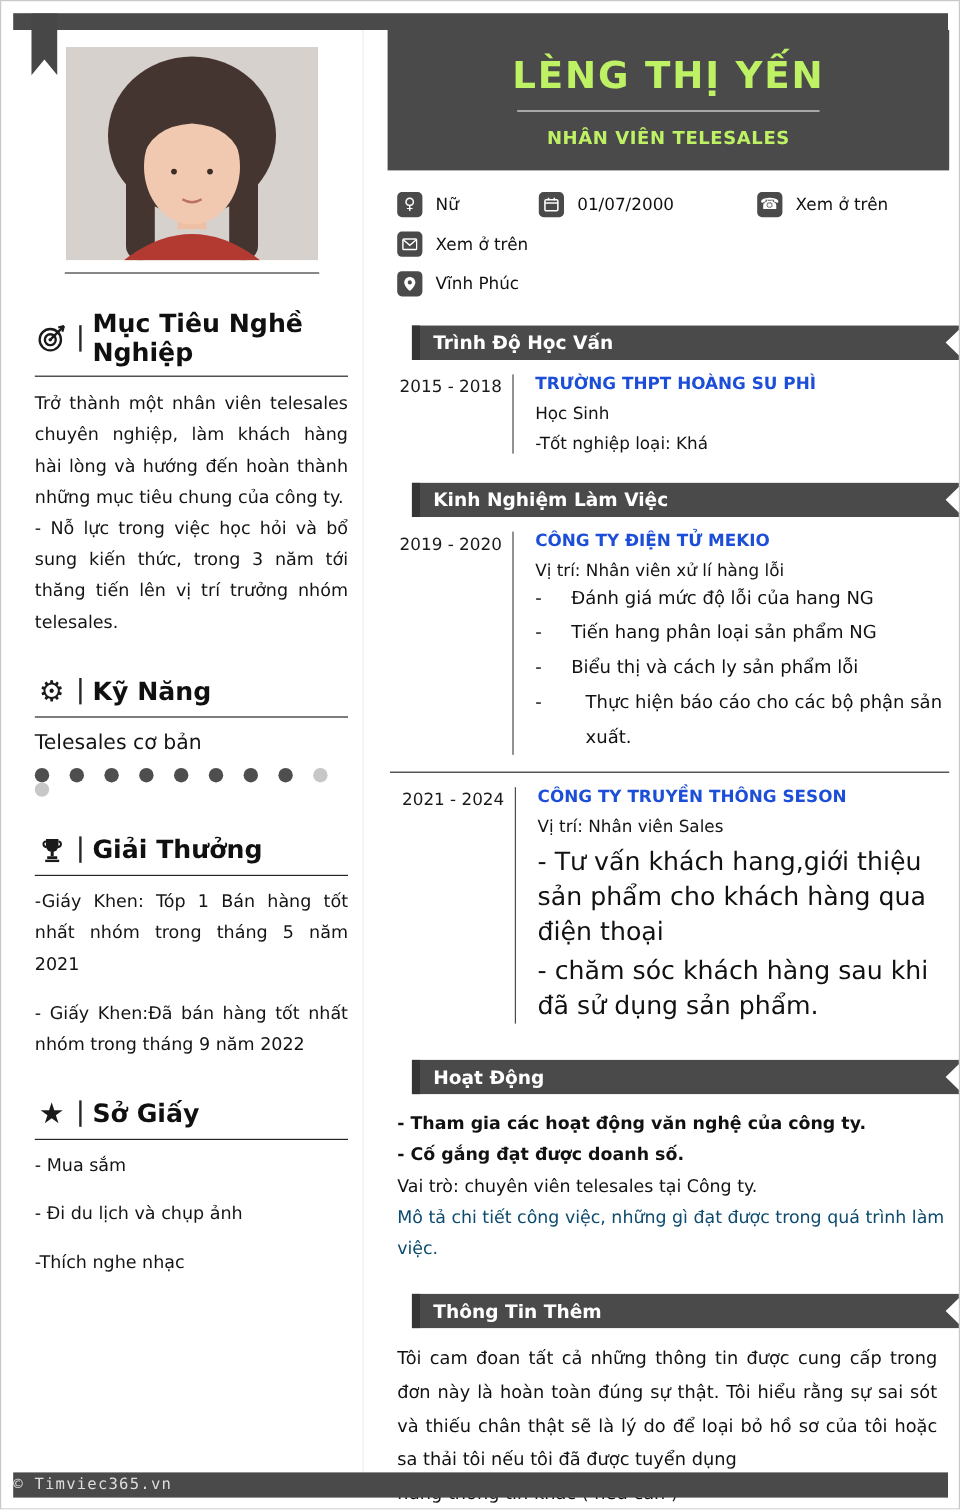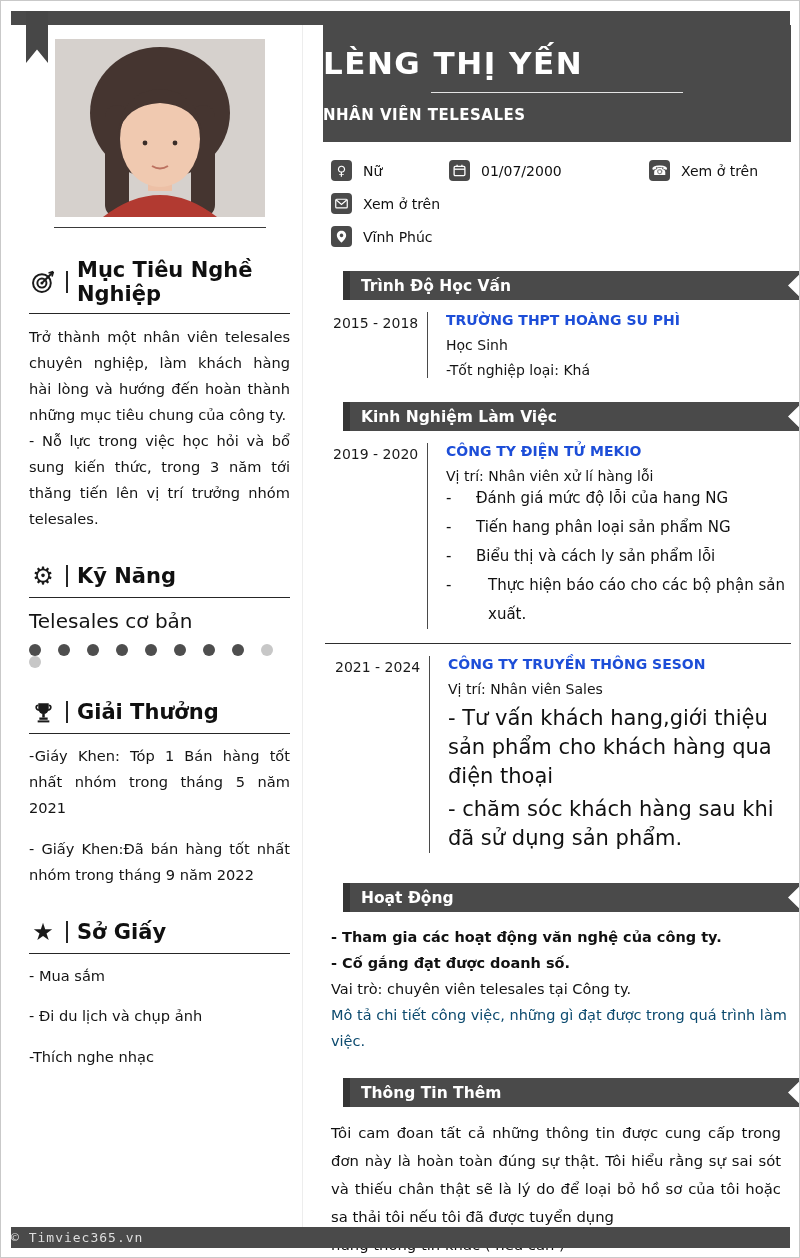--- a/index.html
+++ b/index.html
@@ -14,36 +14,36 @@
   
   .sidebar{position:absolute;left:10px;top:24px;width:292px;padding:0 12px 0 18px;box-sizing:border-box;background:#fff;border-right:1px solid #ededed;height:1204px;}
   .photo-wrap{width:210px;height:178px;margin:14px auto 0;overflow:hidden;}
   .photo-rule{width:212px;margin:10px auto 0;border-bottom:1.5px solid #3a3a3a;}
   .sb-head{display:flex;align-items:center;gap:9px;border-bottom:1.6px solid #262626;padding-bottom:7px;margin-top:30px;}
   .sb-head .vbar{width:2px;height:22px;background:#262626;flex:0 0 auto;}
   .sb-head .title{font-size:21px;font-weight:bold;color:#101010;}
   .sb-icon{width:28px;height:28px;display:flex;align-items:center;justify-content:center;color:#1a1a1a;flex:0 0 auto;}
   .sb-icon.glyph{font-size:24px;line-height:1;}
   .sb-body{margin:10px 0 0;font-size:14.6px;line-height:26px;text-align:justify;color:#141414;white-space:pre-line;}
-  .skill-name{margin-top:11px;font-size:20px;color:#141414;}
+  .skill-name{margin-top:11px;font-size:17px;color:#141414;}
   .dots{margin-top:11px;line-height:0;}
   .dot{width:12px;height:12px;border-radius:50%;background:#c7c7c7;display:inline-block;margin-right:17px;}
   .dot.on{background:#4e4e4e;}
   .sb-line{margin-top:9px;font-size:14.6px;line-height:26px;text-align:justify;color:#141414;}
   
   .rightcol{position:absolute;left:322px;top:24px;width:468px;}
-  .namecard{background:#4a4a4a;color:#ffffff;padding:16px 0 18px;}
+  .namecard{background:#4a4a4a;color:#bef264;text-align:center;padding:16px 0 18px;}
   .namecard h1{margin:4px 0 0;font-size:31px;letter-spacing:1.5px;font-weight:bold;}
   .name-rule{width:252px;height:1px;background:rgba(255,255,255,.85);margin:11px auto 0;}
   .jobtitle{margin-top:13px;font-size:15px;font-weight:bold;letter-spacing:.5px;}
   .contact{margin-top:18px;padding-left:8px;}
   .crow{display:flex;align-items:center;margin-bottom:12px;}
   .ccell{display:flex;align-items:center;gap:11px;font-size:14px;color:#101010;}
   .ccell.w1{width:118px;flex:0 0 auto;}
-  .ccell.w2{width:200px;flex:0 0 auto;text-align:center;}
+  .ccell.w2{width:182px;flex:0 0 auto;text-align:center;}
   .cicon{width:21px;height:21px;background:#4a4a4a;border-radius:4px;color:#fff;display:flex;align-items:center;justify-content:center;font-size:13px;line-height:1;flex:0 0 auto;}
   .banner{position:relative;margin:18px 0 0 20px;width:460px;height:29px;background:#4a4a4a;color:#fff;
     display:flex;align-items:center;padding-left:18px;box-sizing:border-box;font-size:15.5px;font-weight:bold;
     clip-path:polygon(0 0,100% 0,calc(100% - 15px) 50%,100% 100%,0 100%);}
   .banner::before{content:"";position:absolute;left:0;top:0;bottom:0;width:7px;background:#353535;}
   .banner.mt{margin-top:24px;}
   .entry{display:flex;padding:12px 0 6px;}
   .entry.bordered{border-top:1.5px solid #2e2e2e;margin:8px 0 0 2px;padding-top:12px;}
   .period{width:104px;flex:0 0 auto;font-size:14px;color:#1a1a1a;padding:3px 0 0 10px;box-sizing:border-box;}
   .ebody{flex:1;border-left:1.6px solid #4a4a4a;padding-left:18px;padding-right:2px;}

